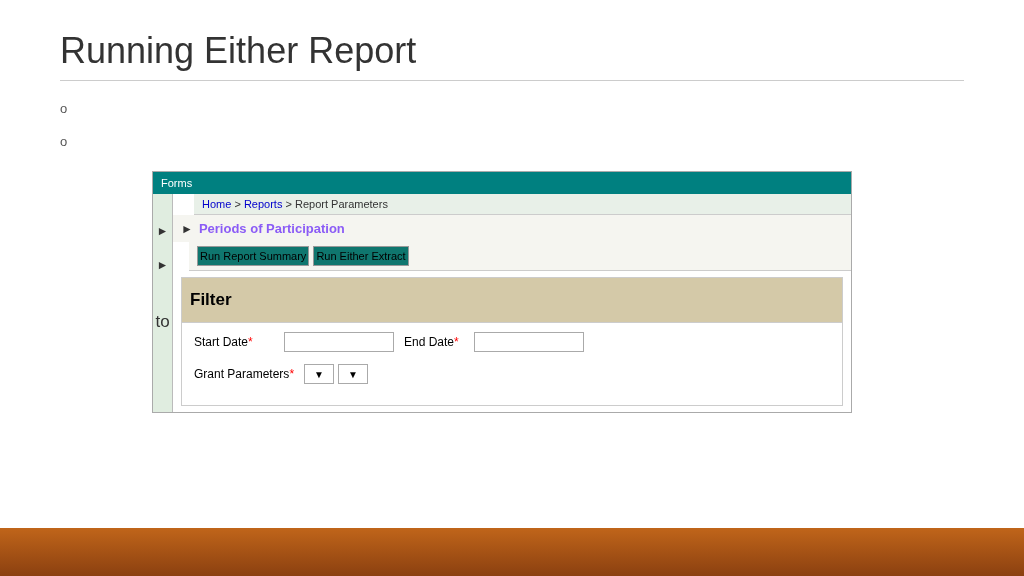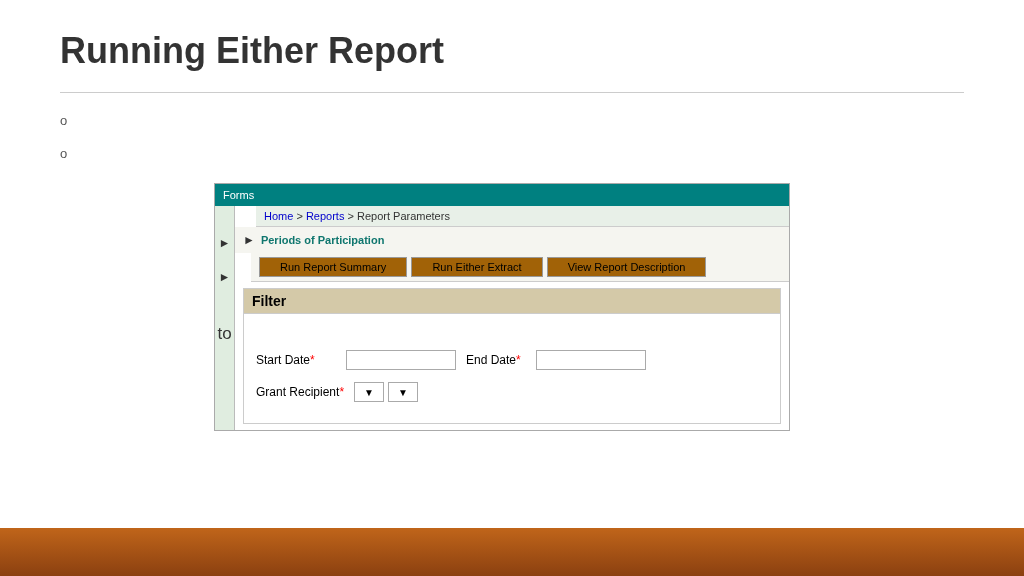--- a/index.html
+++ b/index.html
@@ -22,24 +22,24 @@
       flex-direction: column;
     }
 
     .content-area {
       flex: 1;
       padding: 30px 60px 20px 60px;
     }
 
     .slide-title {
       font-size: 36px;
-      font-weight: 700;
+      font-weight: 400;
       color: #333333;
       margin-bottom: 18px;
-      padding-bottom: 20px;
+      padding-bottom: 8px;
       border-bottom: 1px solid #cccccc;
     }
 
     .bullet-list {
       list-style: none;
       margin-bottom: 20px;
     }
 
     .bullet-item {
       display: flex;
@@ -54,21 +54,21 @@
       min-width: 18px;
       margin-right: 6px;
       font-size: 13px;
       color: #555;
       padding-top: 1px;
     }
 
     
     .ui-embed {
       margin: 0 auto;
-      width: 576px;
+      width: 700px;
       border: 1px solid #aaa;
       background: #fff;
       font-family: Arial, sans-serif;
       font-size: 12px;
       position: relative;
       left: -10px;
     }
 
     .ui-top-bar {
       background: #008080;
@@ -105,60 +105,59 @@
     }
 
     .ui-arrow {
       color: #333;
       margin-right: 6px;
       font-size: 12px;
     }
 
     .ui-section-title {
       font-weight: bold;
-      font-size: 11px;
-      color: #0f766e;
+      font-size: 13px;
+      color: #8b5cf6;
     }
 
     .ui-toolbar {
       background: #f5f5f0;
       padding: 4px 8px;
       display: flex;
       gap: 4px;
       border-bottom: 1px solid #ccc;
       margin-left: 16px;
     }
 
     .ui-btn {
-      background: #a16207;
+      background: #0f766e;
       border: 1px solid #999;
-      padding: 3px 20px;
+      padding: 3px 2px;
       font-size: 11px;
       color: #000;
       cursor: pointer;
     }
 
     .ui-filter-section {
       background: #fff;
       margin: 6px 8px;
       border: 1px solid #ccc;
     }
 
     .ui-filter-header {
       background: #d4c9a8;
-      padding: 4px 8px;
+      padding: 12px 8px;
       font-weight: bold;
-      font-size: 14px;
+      font-size: 17px;
       color: #000;
       border-bottom: 1px solid #ccc;
     }
 
     .ui-filter-body {
       padding: 9px 12px;
-      margin-top: 27px;
     }
 
     .ui-form-row {
       display: flex;
       align-items: center;
       margin-bottom: 12px;
       gap: 10px;
     }
 
     .ui-label {
@@ -245,41 +244,40 @@
             </div>
 
             <div class="ui-section-header">
               <span class="ui-arrow">►</span>
               <span class="ui-section-title">Periods of Participation</span>
             </div>
 
             <div class="ui-toolbar">
               <button class="ui-btn">Run Report Summary</button>
               <button class="ui-btn">Run Either Extract</button>
-              <button class="ui-btn">View Report Description</button>
             </div>
 
             <div class="ui-filter-section">
               <div class="ui-filter-header">Filter</div>
               <div class="ui-filter-body">
 
                 <div class="ui-form-row">
                   <span class="ui-label">
                     <span>Start Date</span><span class="ui-required">*</span>
                   </span>
                   <input class="ui-input" type="text" style="">
                   <span class="ui-label" style="min-width:60px;">
                     <span>End Date</span><span class="ui-required">*</span>
                   </span>
                   <input class="ui-input" type="text" style="">
                 </div>
 
                 <div class="ui-form-row">
                   <span class="ui-label">
-                    <span>Grant Recipient</span><span class="ui-required">*</span>
+                    <span>Grant Parameters</span><span class="ui-required">*</span>
                   </span>
                   <div class="ui-select-group">
                     <div class="ui-select-box">▼</div>
                     <div class="ui-select-box">▼</div>
                   </div>
                 </div>
 
               </div>
             </div>
 

